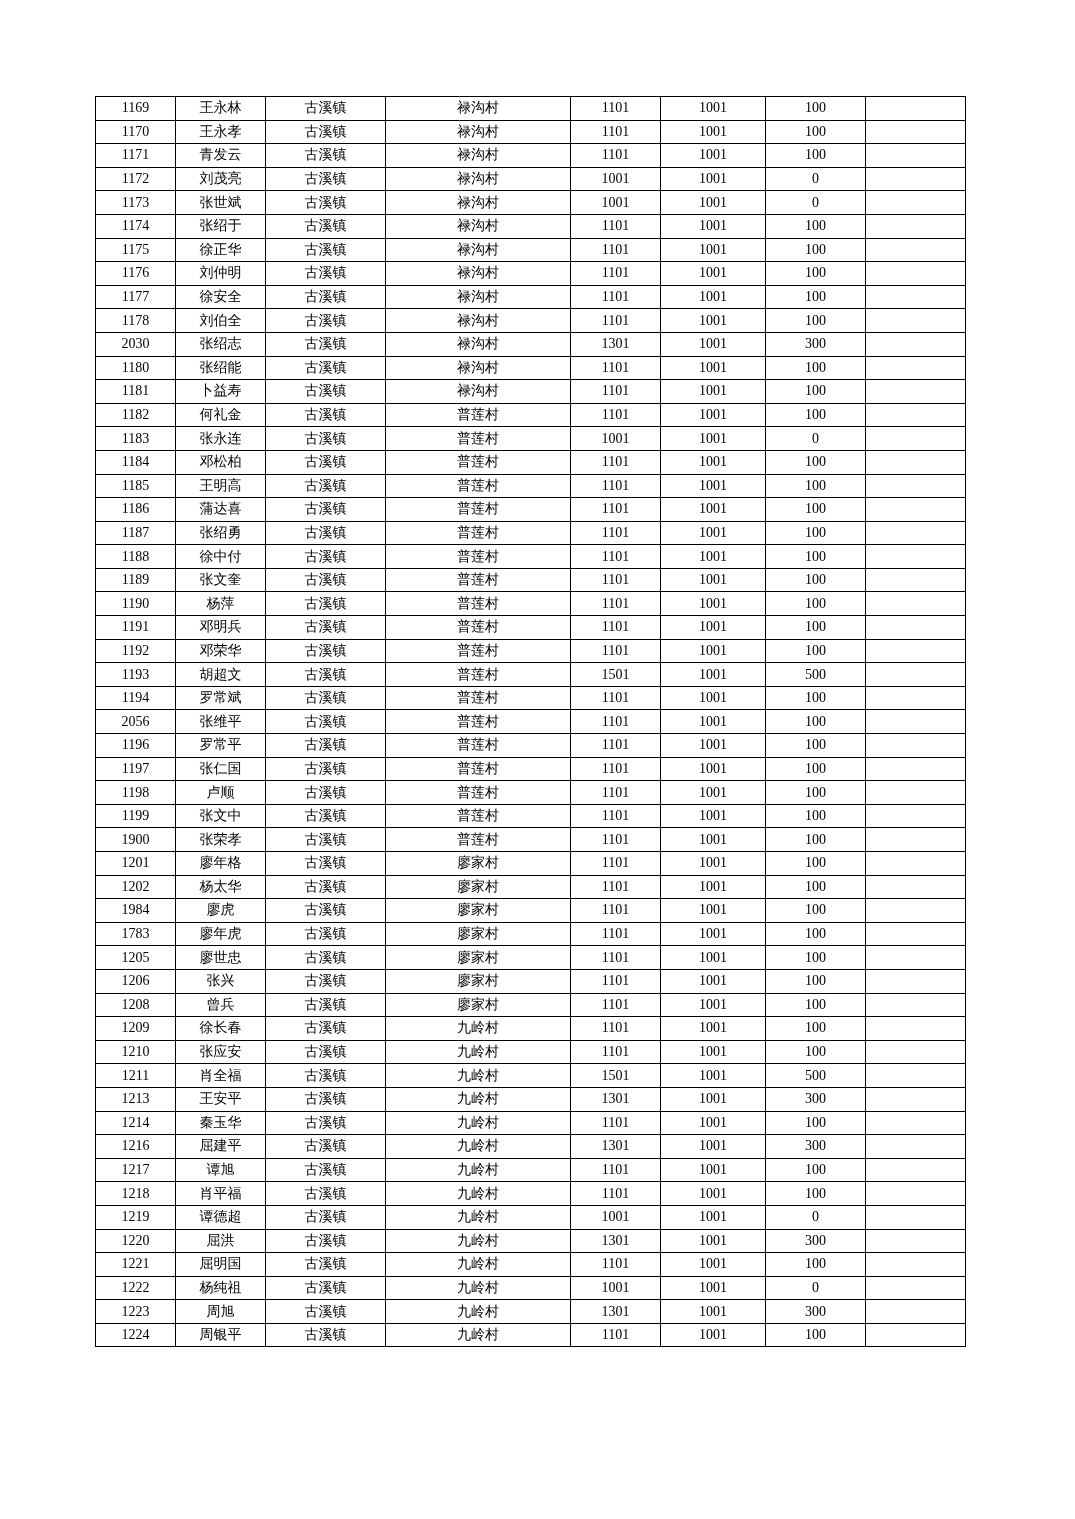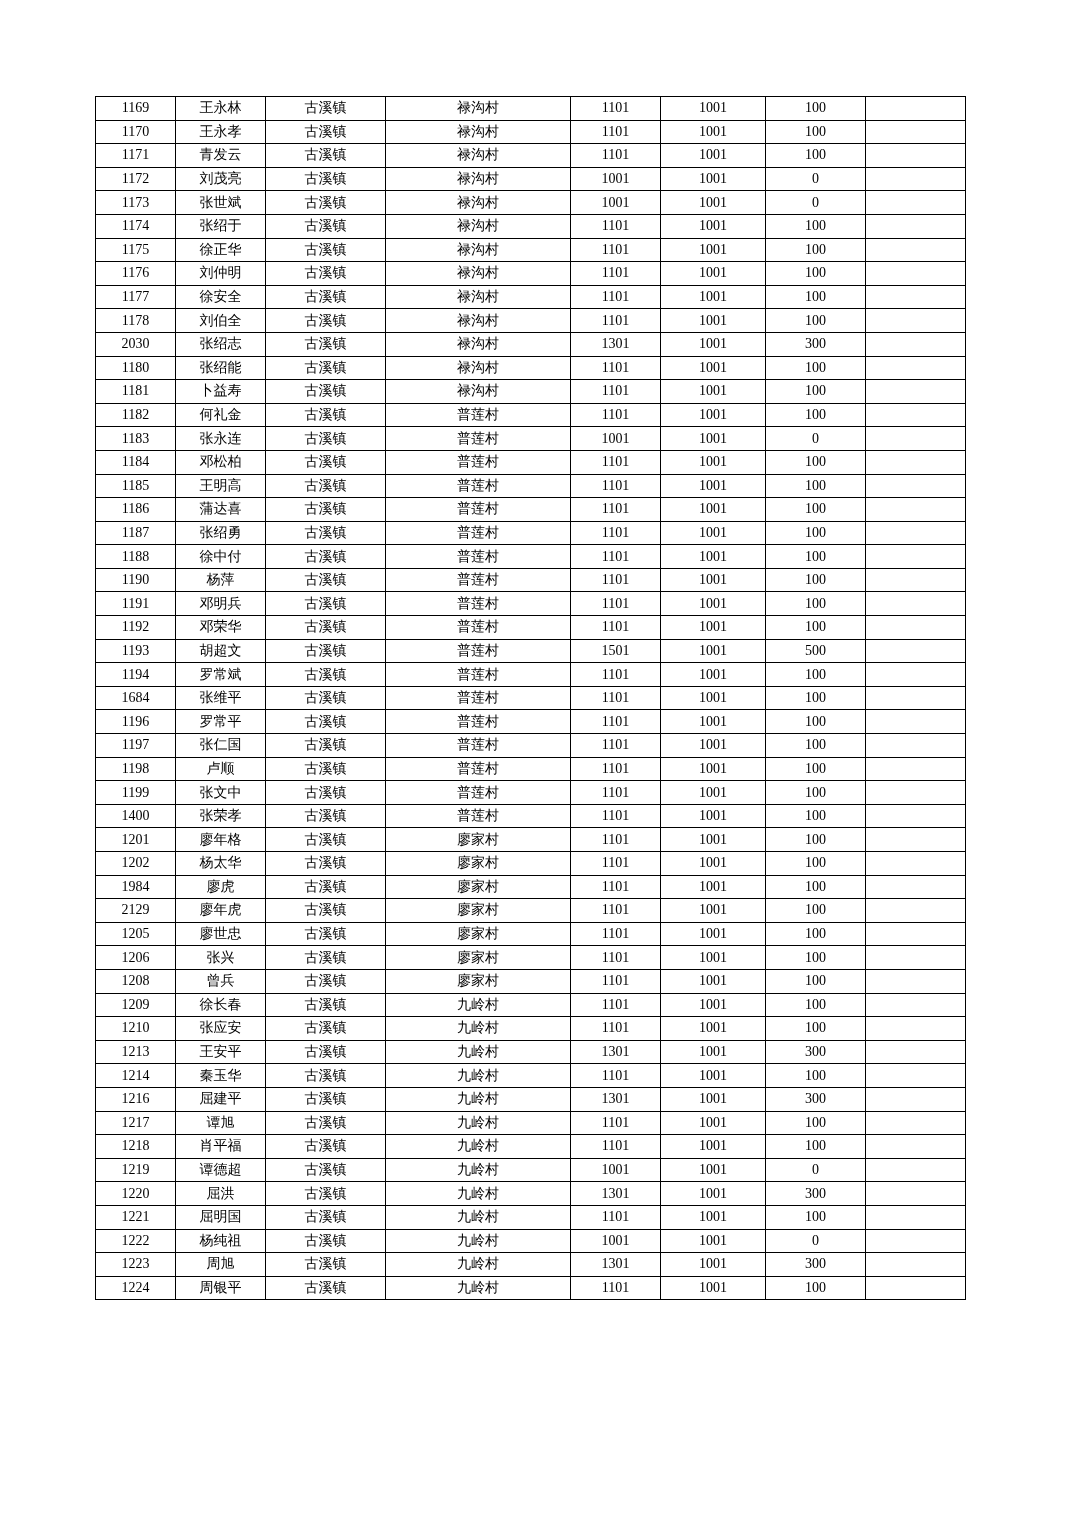--- a/index.html
+++ b/index.html
@@ -253,20 +253,30 @@
           <td>1188</td>
           <td>徐中付</td>
           <td>古溪镇</td>
           <td>普莲村</td>
           <td>1101</td>
           <td>1001</td>
           <td>100</td>
           <td></td>
         </tr>
         <tr>
+          <td>1189</td>
+          <td>张文奎</td>
+          <td>古溪镇</td>
+          <td>普莲村</td>
+          <td>1101</td>
+          <td>1001</td>
+          <td>100</td>
+          <td></td>
+        </tr>
+        <tr>
           <td>1190</td>
           <td>杨萍</td>
           <td>古溪镇</td>
           <td>普莲村</td>
           <td>1101</td>
           <td>1001</td>
           <td>100</td>
           <td></td>
         </tr>
         <tr>
@@ -303,21 +313,21 @@
           <td>1194</td>
           <td>罗常斌</td>
           <td>古溪镇</td>
           <td>普莲村</td>
           <td>1101</td>
           <td>1001</td>
           <td>100</td>
           <td></td>
         </tr>
         <tr>
-          <td>1684</td>
+          <td>2056</td>
           <td>张维平</td>
           <td>古溪镇</td>
           <td>普莲村</td>
           <td>1101</td>
           <td>1001</td>
           <td>100</td>
           <td></td>
         </tr>
         <tr>
           <td>1196</td>
@@ -353,21 +363,21 @@
           <td>1199</td>
           <td>张文中</td>
           <td>古溪镇</td>
           <td>普莲村</td>
           <td>1101</td>
           <td>1001</td>
           <td>100</td>
           <td></td>
         </tr>
         <tr>
-          <td>1400</td>
+          <td>1900</td>
           <td>张荣孝</td>
           <td>古溪镇</td>
           <td>普莲村</td>
           <td>1101</td>
           <td>1001</td>
           <td>100</td>
           <td></td>
         </tr>
         <tr>
           <td>1201</td>
@@ -393,21 +403,21 @@
           <td>1984</td>
           <td>廖虎</td>
           <td>古溪镇</td>
           <td>廖家村</td>
           <td>1101</td>
           <td>1001</td>
           <td>100</td>
           <td></td>
         </tr>
         <tr>
-          <td>2129</td>
+          <td>1783</td>
           <td>廖年虎</td>
           <td>古溪镇</td>
           <td>廖家村</td>
           <td>1101</td>
           <td>1001</td>
           <td>100</td>
           <td></td>
         </tr>
         <tr>
           <td>1205</td>
@@ -450,20 +460,30 @@
           <td></td>
         </tr>
         <tr>
           <td>1210</td>
           <td>张应安</td>
           <td>古溪镇</td>
           <td>九岭村</td>
           <td>1101</td>
           <td>1001</td>
           <td>100</td>
+          <td></td>
+        </tr>
+        <tr>
+          <td>1211</td>
+          <td>肖全福</td>
+          <td>古溪镇</td>
+          <td>九岭村</td>
+          <td>1501</td>
+          <td>1001</td>
+          <td>500</td>
           <td></td>
         </tr>
         <tr>
           <td>1213</td>
           <td>王安平</td>
           <td>古溪镇</td>
           <td>九岭村</td>
           <td>1301</td>
           <td>1001</td>
           <td>300</td>

